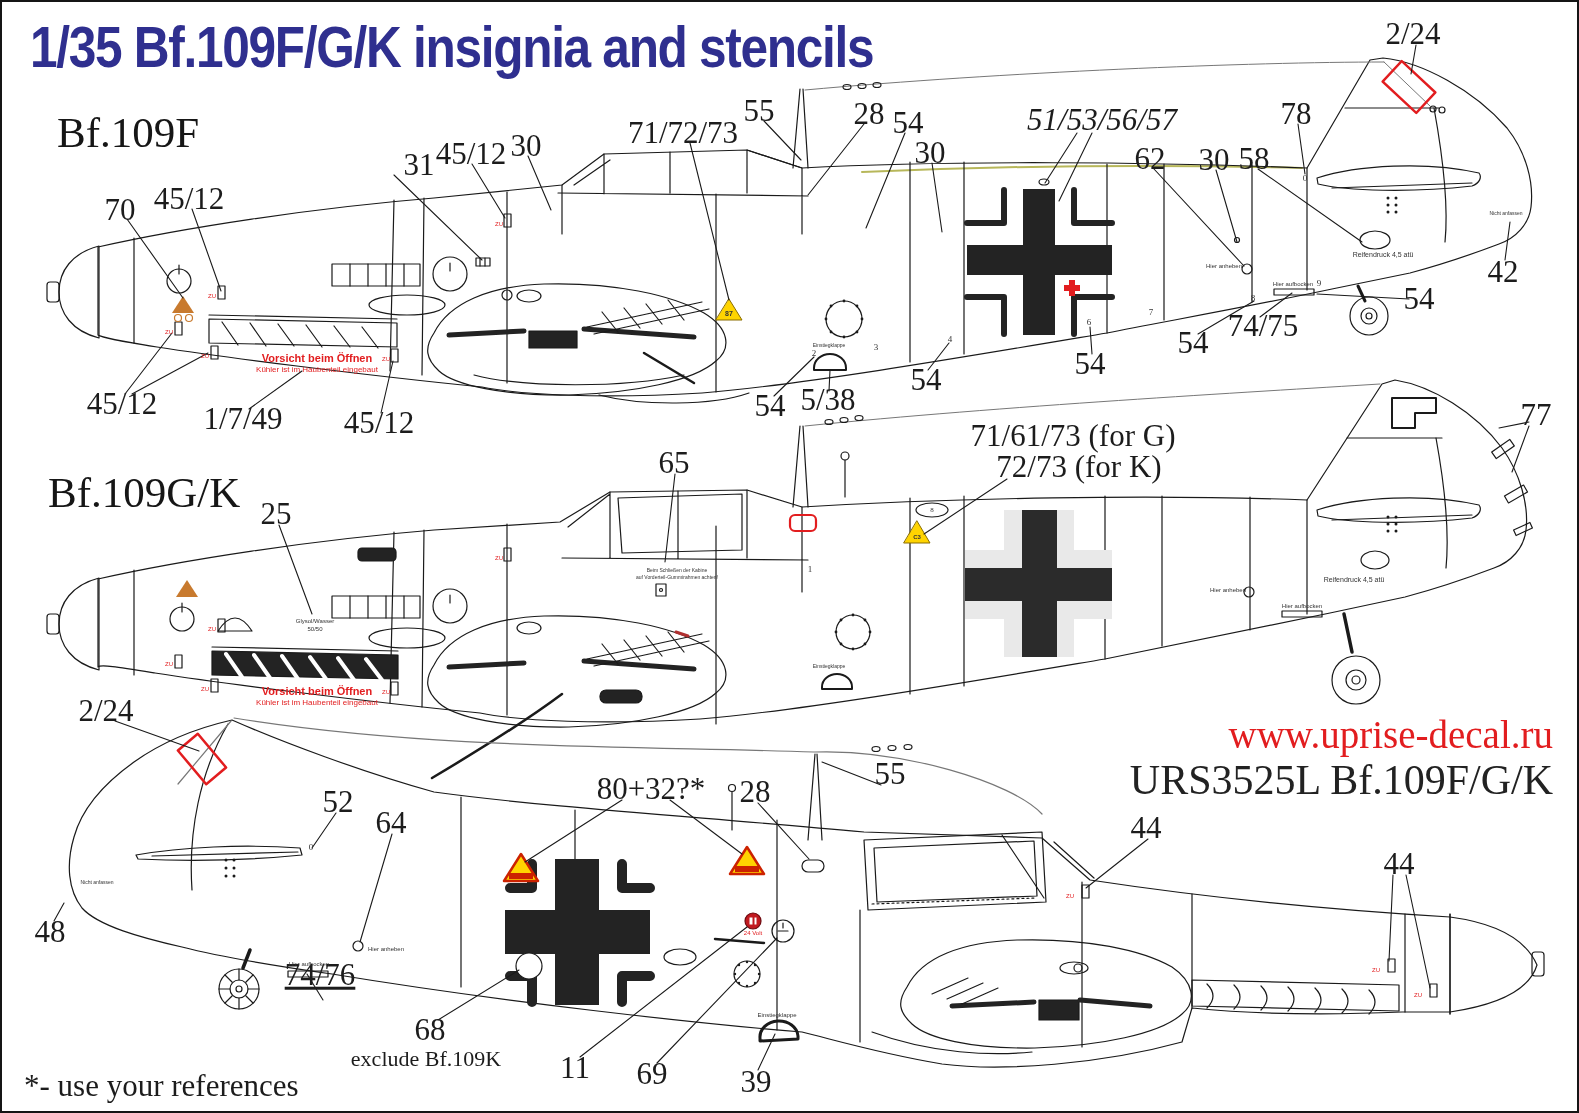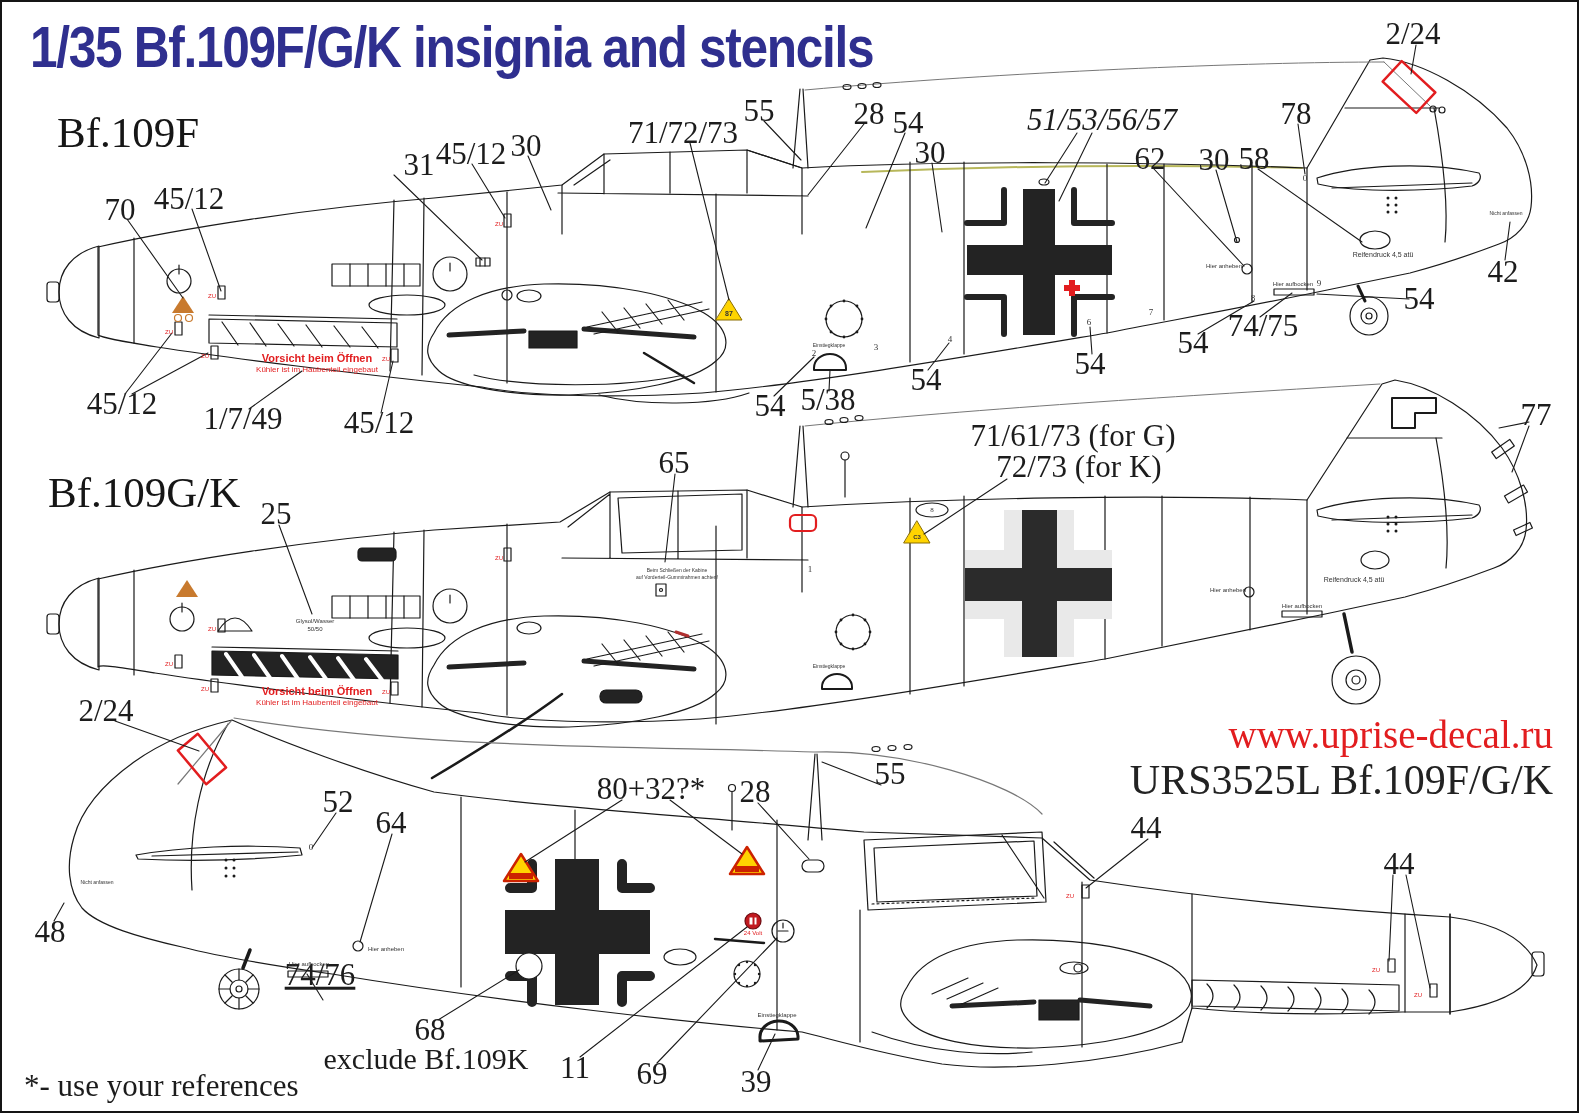--- a/index.html
+++ b/index.html
@@ -423,21 +423,21 @@
     <div class="callout" style="left: 672px; top: 461px;">65</div>
     <div class="callout" style="left: 1071px; top: 434px;">71/61/73 (for G)</div>
     <div class="callout" style="left: 1077px; top: 465px;">72/73 (for K)</div>
     <div class="callout" style="left: 1534px; top: 413px;">77</div>
     <div class="callout" style="left: 104px; top: 709px;">2/24</div>
     <div class="callout" style="left: 336px; top: 800px;">52</div>
     <div class="callout" style="left: 389px; top: 821px;">64</div>
     <div class="callout" style="left: 48px; top: 930px;">48</div>
     <div class="callout" style="left: 318px; top: 973px; text-decoration: underline;">74/76</div>
     <div class="callout" style="left: 428px; top: 1028px;">68</div>
-    <div class="callout" style="left: 424px; top: 1057px; font-size: 30px;">exclude Bf.109K</div>
+    <div class="callout" style="left: 424px; top: 1057px; font-size: 22px;">exclude Bf.109K</div>
     <div class="callout" style="left: 649px; top: 787px;">80+32?*</div>
     <div class="callout" style="left: 753px; top: 790px;">28</div>
     <div class="callout" style="left: 888px; top: 772px;">55</div>
     <div class="callout" style="left: 573px; top: 1066px;">11</div>
     <div class="callout" style="left: 650px; top: 1072px;">69</div>
     <div class="callout" style="left: 754px; top: 1080px;">39</div>
     <div class="callout" style="left: 1144px; top: 826px;">44</div>
     <div class="callout" style="left: 1397px; top: 862px;">44</div>
 
   <div class="stencil" style="left: 210px; top: 294px; font-size: 6px; color: rgb(226, 29, 31);">ZU</div>

